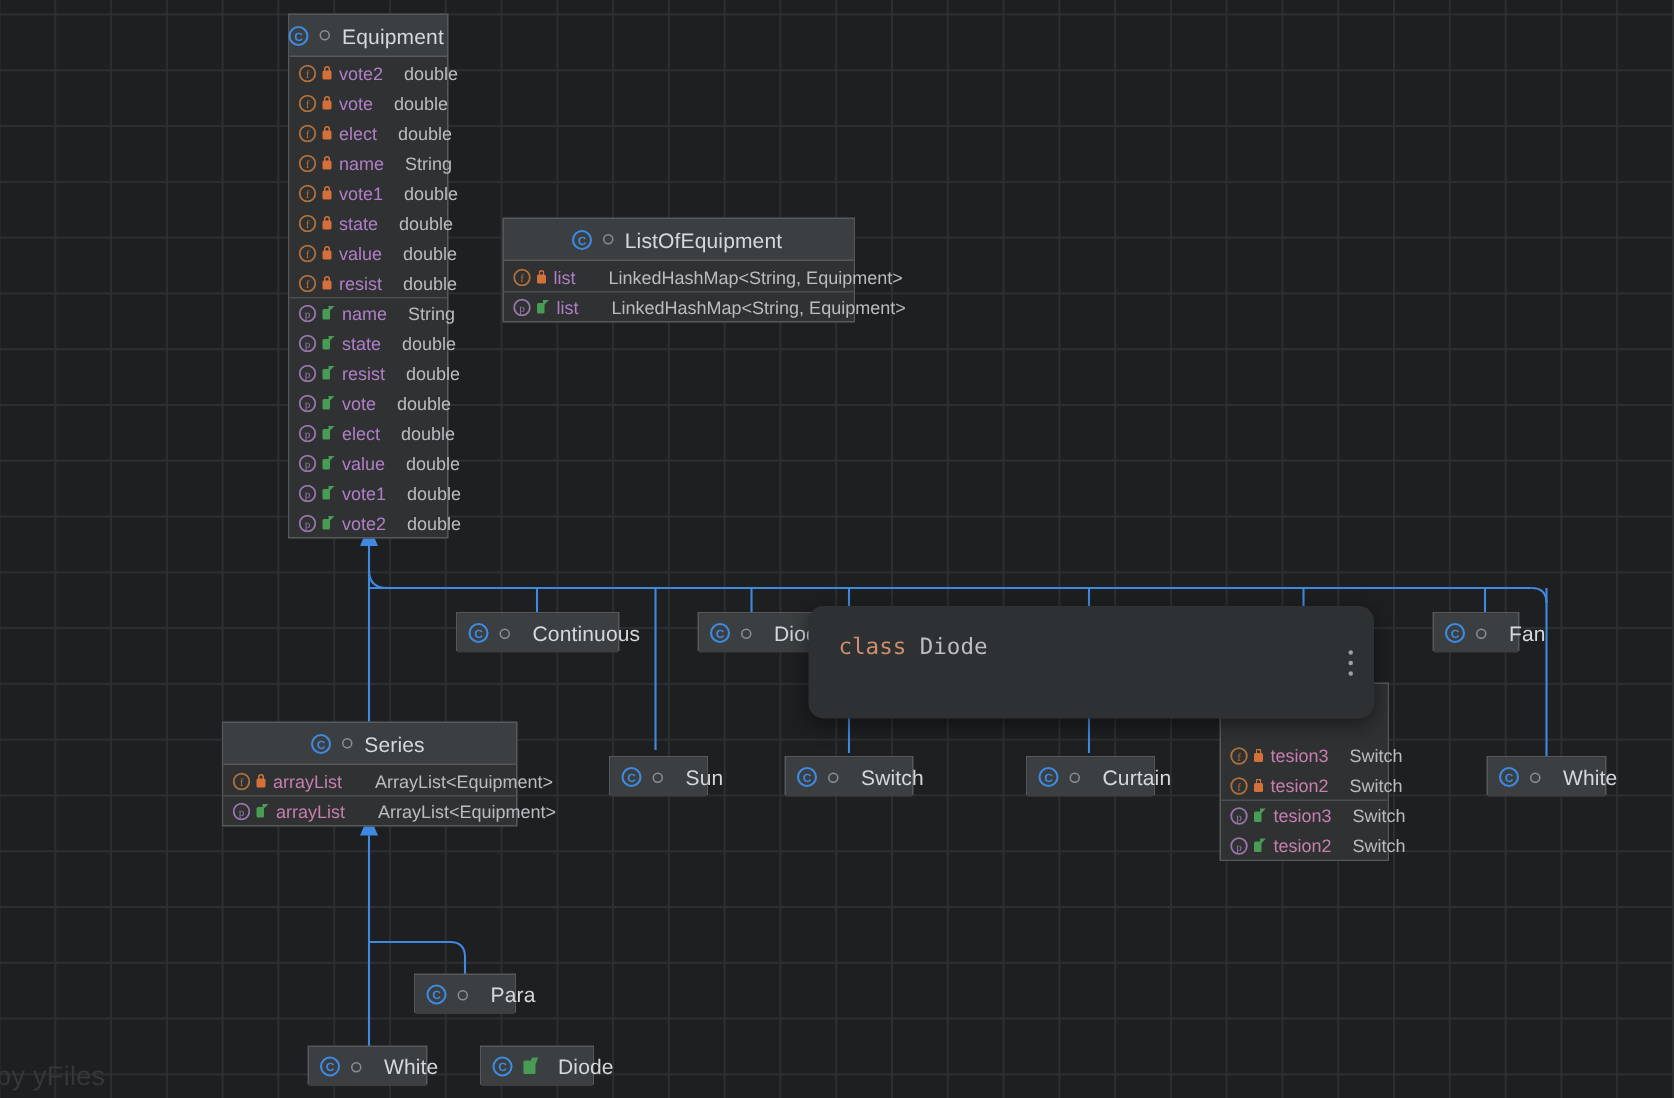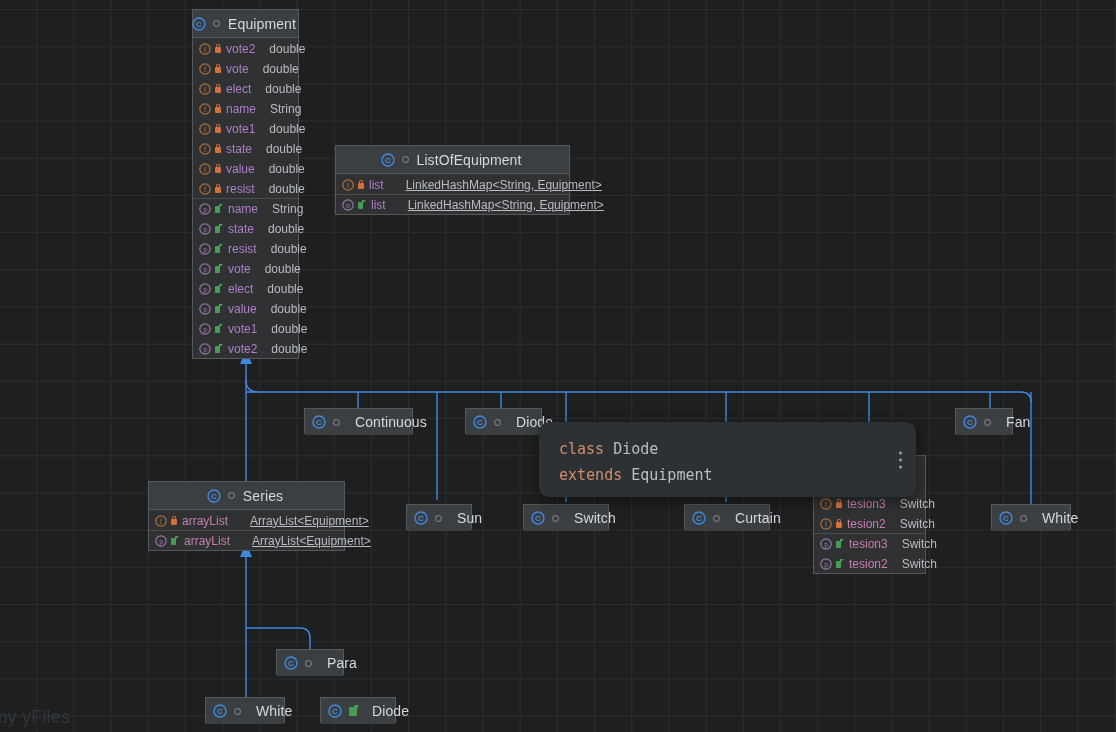--- a/index.html
+++ b/index.html
@@ -63,21 +63,21 @@
     display:flex;align-items:center;
     height:19px;padding:0 8px 0 6px;
     background:#2f3133;
     border-top:1px solid transparent;
     white-space:nowrap;font-size:12px;
   }
   .row.sep{border-top:1px solid #4a4e50;}
   .row .nm{color:#b07fc7;margin-left:5px;}
   .row .nm.salmon{color:#c77fae;}
   .row .ty{color:#b9bcc0;margin-left:auto;padding-left:14px;text-align:right;}
-  .row .ty.left{margin-left:8px;text-decoration:underline;}
+  .row .ty.left{margin-left:8px;}
 
   
   .ico{display:inline-block;position:relative;flex:0 0 auto;}
 
   
   .ico-class{width:14px;height:14px;}
   .ico-class svg{display:block;}
 
   
   .ico-dot{
@@ -650,28 +650,24 @@
             <circle cx="7" cy="7" r="6" fill="none" stroke="#3f8ae0" stroke-width="1.4"></circle>
             <text x="7" y="10.2" font-size="8" fill="#3f8ae0" text-anchor="middle" font-family="Liberation Sans, sans-serif" font-weight="bold">C</text>
           </svg>
         </span>
       <span class="ico-pub"></span>
       <span class="vline"></span>
       <span class="title">Diode</span>
     </div>
   </div>
 
-  <div class="tooltip" style="left:539px;top:422px;width:377px;height:75px;">
+  <div class="tooltip" style="left:539px;top:404px;width:377px;height:75px;">
     <div>
       <span class="kw">class</span>
       <span class="cn">Diode</span>
-    </div>
-    <div>
-      <span class="kw">extends</span>
-      <span class="cn">Equipment</span>
     </div>
     <span class="dots">
         <i></i>
         <i></i>
         <i></i>
       </span>
   </div>
 
   <div class="watermark">d by yFiles</div>
 

